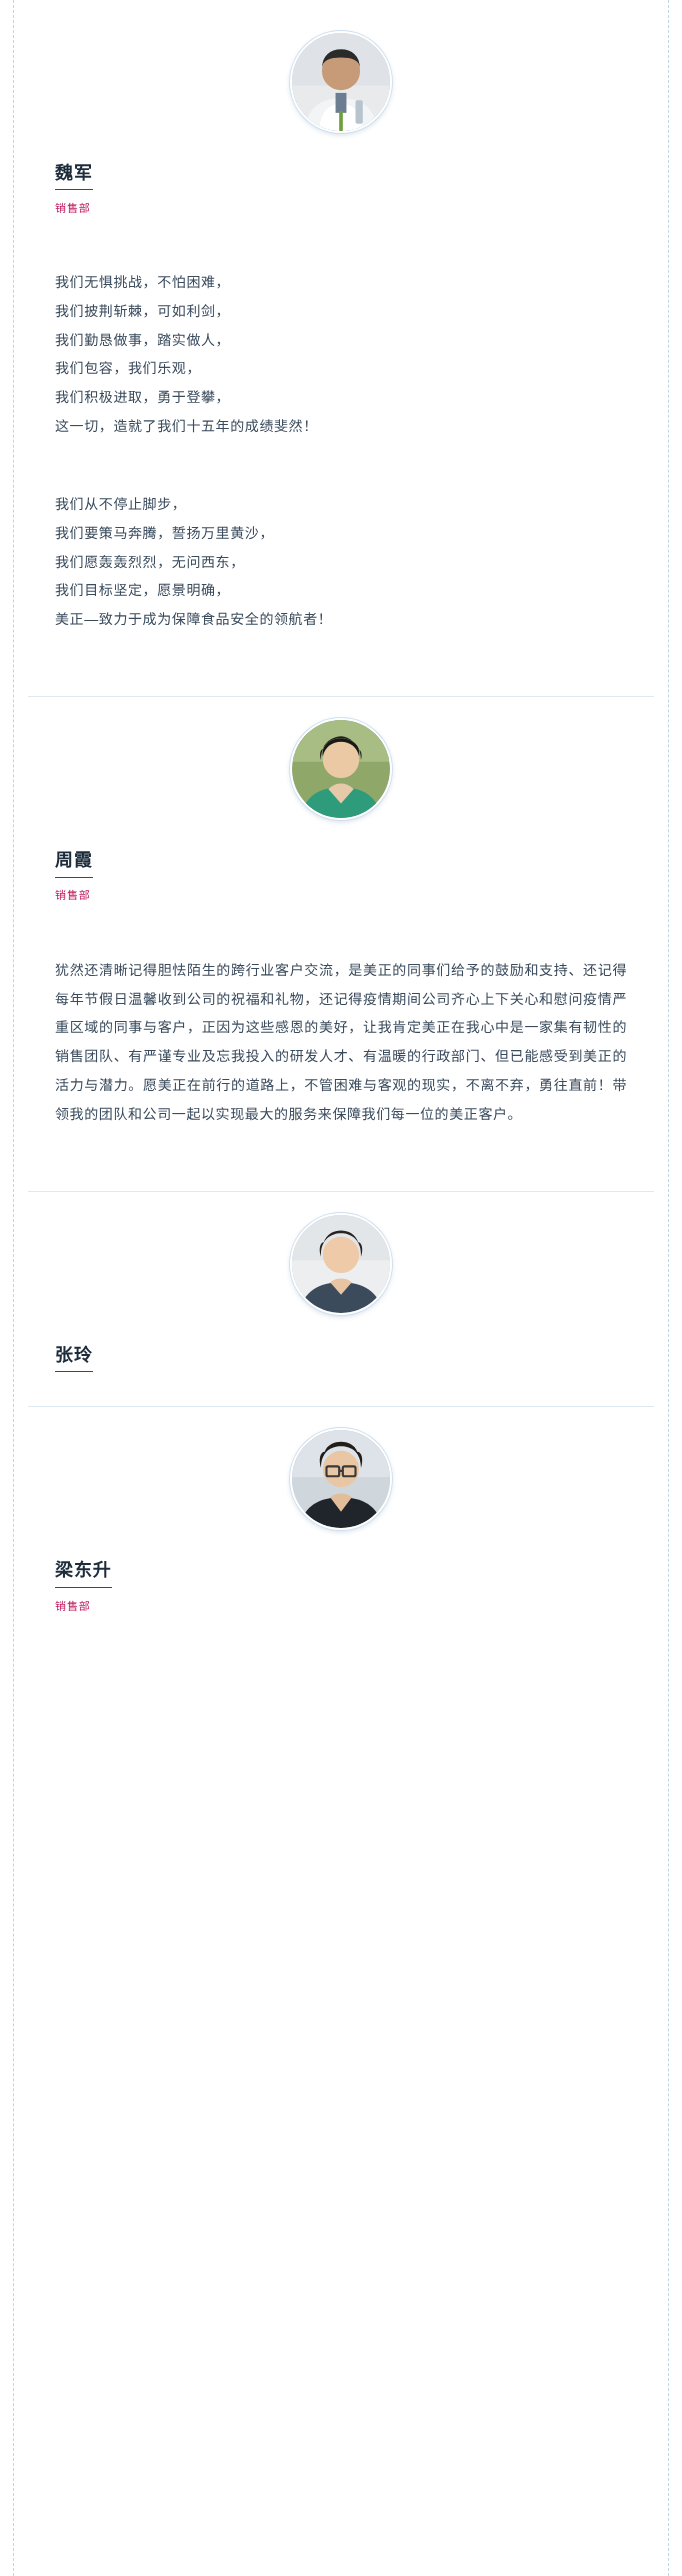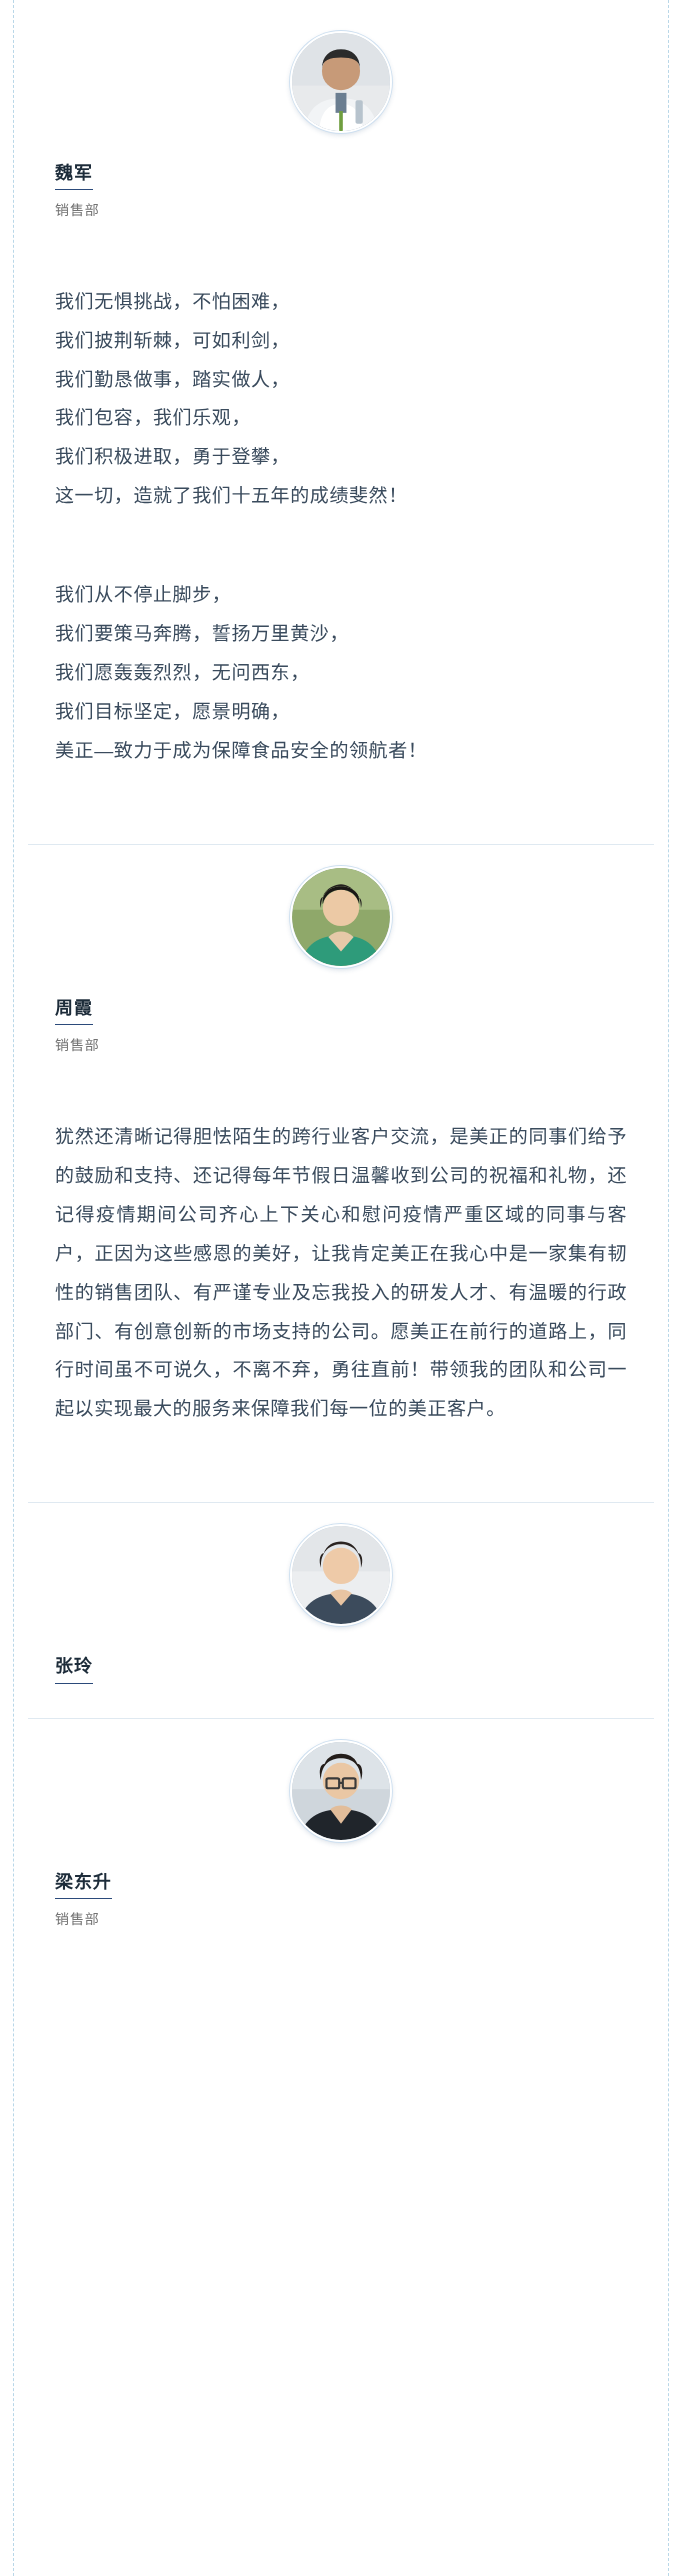--- a/index.html
+++ b/index.html
@@ -75,28 +75,28 @@
     display: inline-block;
     font-size: 18px;
     font-weight: bold;
     color: #1d2c3a;
     letter-spacing: 0.9px;
     padding-bottom: 5.7px;
     border-bottom: 1.9px solid #2b4a7a;
   }
   .dept {
     margin-top: 8.5px;
-    font-size: 14px;
-    color: #737373;
+    font-size: 11px;
+    color: #be185d;
     letter-spacing: 0.9px;
   }
 
   .body-text {
     margin-top: 25px;
-    font-size: 19px;
+    font-size: 14px;
     line-height: 2.05;
     color: #3a4b5d;
     letter-spacing: 0.6px;
     white-space: pre-line;
   }
   .body-text.justify {
     text-align: justify;
     text-justify: inter-ideograph;
   }
   .body-text p { margin: 0; }
@@ -177,21 +177,21 @@
               <path d="M54 24c10 0 18 6 20 16 2-10-6-20-20-20s-22 10-20 20c2-10 10-16 20-16z" fill="#1a1716"></path>
             </g>
           </svg>
         </div>
       </div>
       <div class="namebox">
         <div class="name">周霞</div>
         <div class="dept">销售部</div>
       </div>
       <div class="body-text justify">
-        <p>犹然还清晰记得胆怯陌生的跨行业客户交流，是美正的同事们给予的鼓励和支持、还记得每年节假日温馨收到公司的祝福和礼物，还记得疫情期间公司齐心上下关心和慰问疫情严重区域的同事与客户，正因为这些感恩的美好，让我肯定美正在我心中是一家集有韧性的销售团队、有严谨专业及忘我投入的研发人才、有温暖的行政部门、有创意创新的市场支持的公司。愿美正在前行的道路上，同行时间虽不可说久，不离不弃，勇往直前！带领我的团队和公司一起以实现最大的服务来保障我们每一位的美正客户。</p>
+        <p>犹然还清晰记得胆怯陌生的跨行业客户交流，是美正的同事们给予的鼓励和支持、还记得每年节假日温馨收到公司的祝福和礼物，还记得疫情期间公司齐心上下关心和慰问疫情严重区域的同事与客户，正因为这些感恩的美好，让我肯定美正在我心中是一家集有韧性的销售团队、有严谨专业及忘我投入的研发人才、有温暖的行政部门、但已能感受到美正的活力与潜力。愿美正在前行的道路上，不管困难与客观的现实，不离不弃，勇往直前！带领我的团队和公司一起以实现最大的服务来保障我们每一位的美正客户。</p>
       </div>
     </div>
 
     <div class="sep"></div>
 
     <div class="card">
       <div class="avatar-wrap">
         <div class="avatar">
           <svg viewBox="0 0 108 108" aria-hidden="true">
             <defs>

